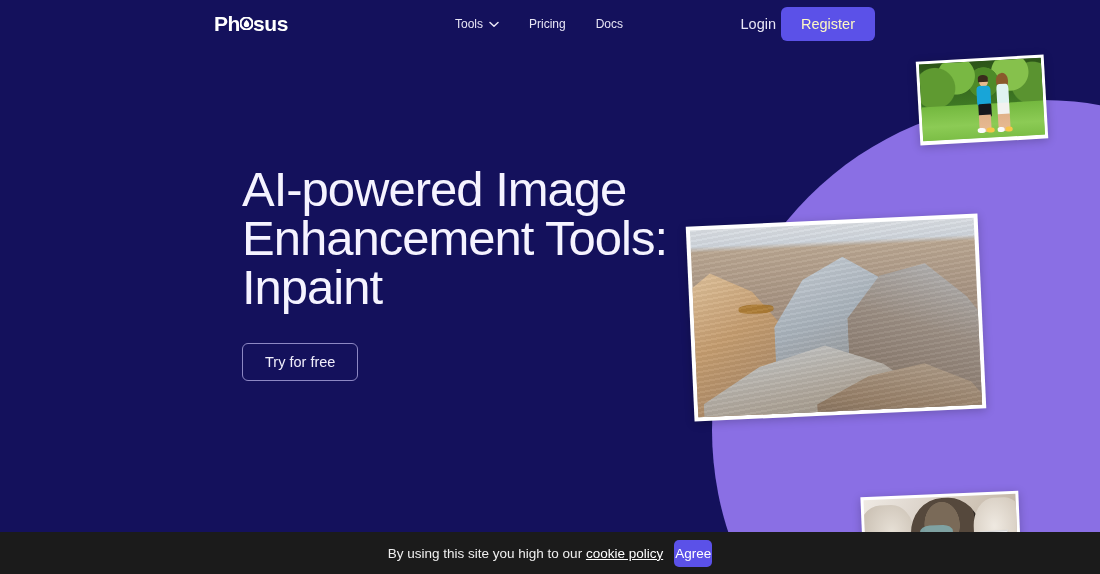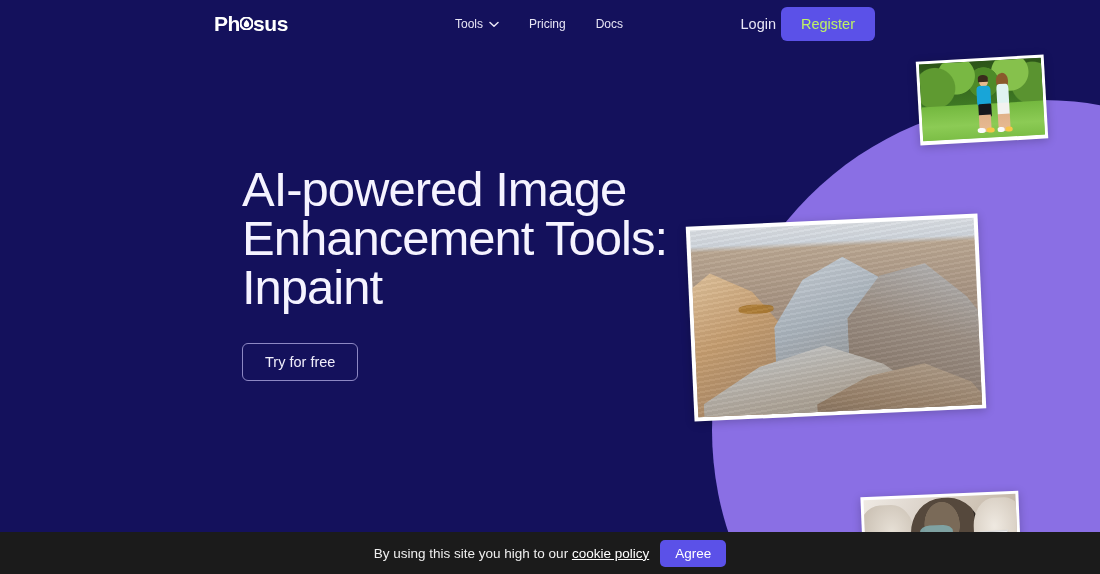--- a/index.html
+++ b/index.html
@@ -113,21 +113,21 @@
   }
   .login-link {
     color: #e8e6f5;
     font-size: 14.5px;
     text-decoration: none;
     cursor: pointer;
     white-space: nowrap;
   }
   .register-btn {
     background: #5b51e8;
-    color: #bef264;
+    color: #fef9c3;
     font-size: 14.5px;
     border: none;
     border-radius: 6px;
     padding: 9px 20px;
     cursor: pointer;
     font-family: "Liberation Sans", sans-serif;
     white-space: nowrap;
   }
 
   
@@ -336,21 +336,21 @@
     color: #ffffff;
     text-decoration: underline;
     cursor: pointer;
   }
   .agree-btn {
     background: #5b51e8;
     color: #fff;
     border: none;
     border-radius: 5px;
     font-size: 13.5px;
-    padding: 6px 15px;
+    padding: 6px 1px;
     cursor: pointer;
     font-family: "Liberation Sans", sans-serif;
   }
 </style>
 </head>
 <body>
 
 <div id="page">
 
   <div class="purple-circle"></div>

